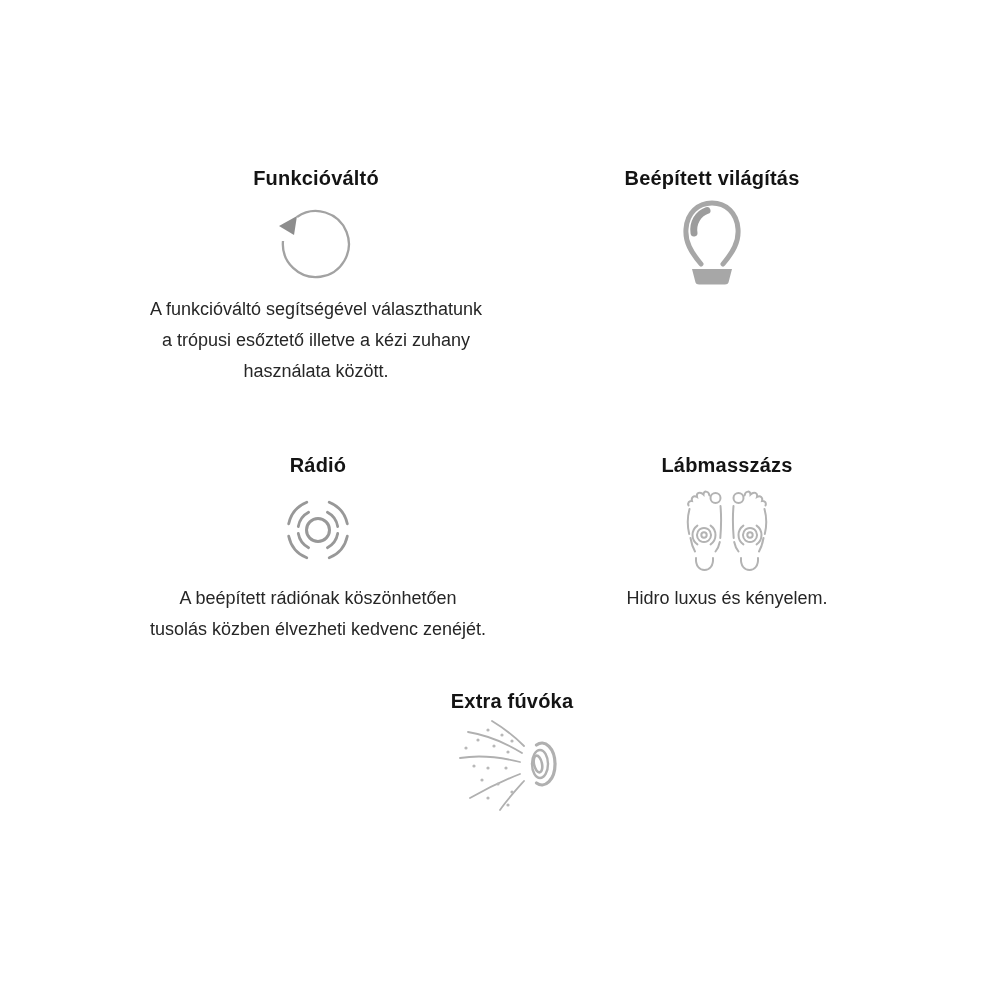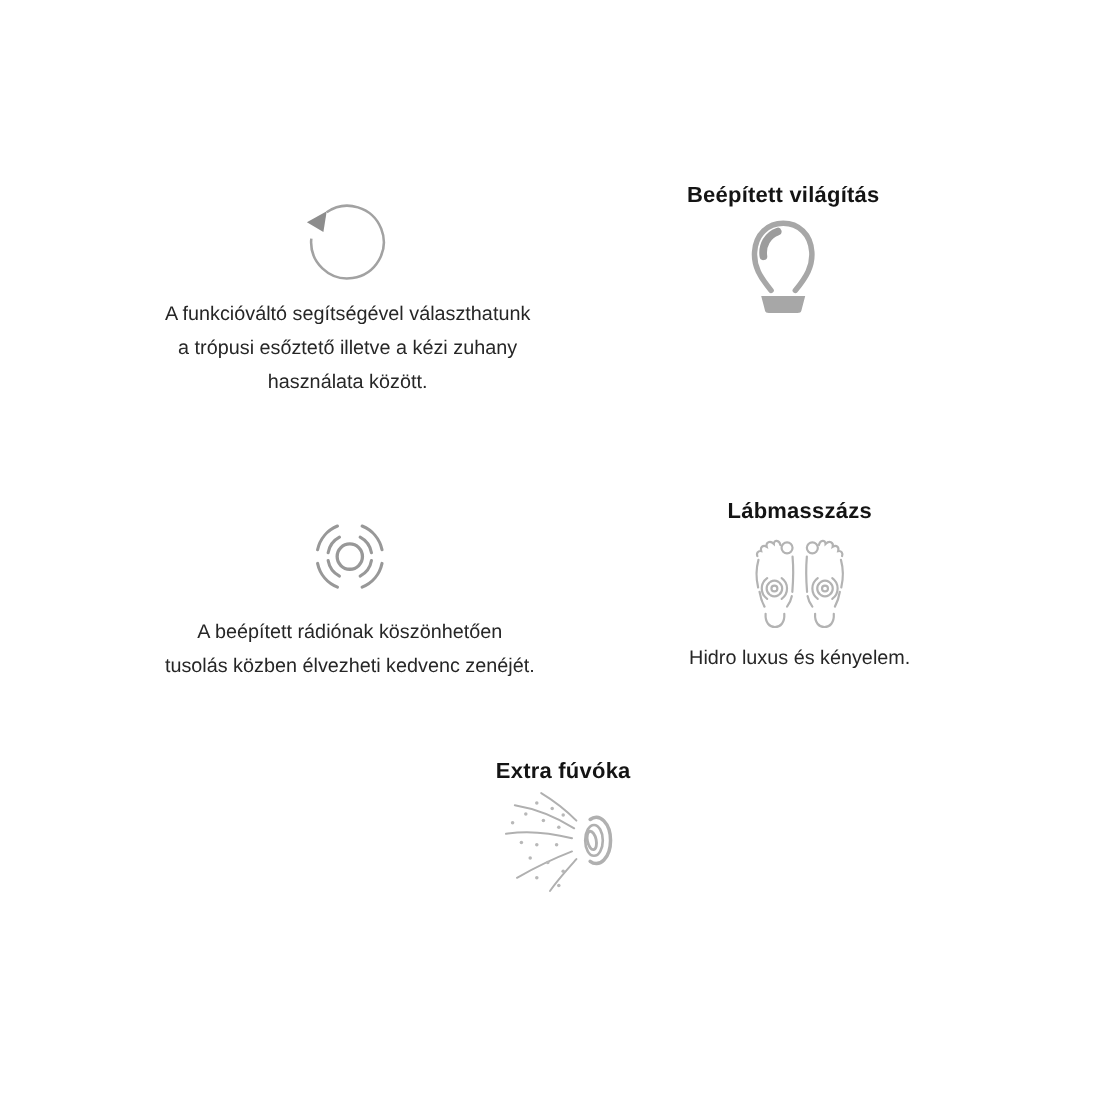--- a/index.html
+++ b/index.html
@@ -42,20 +42,21 @@
   #f2 { left: 497px; top: 166px; }
   #f3 { left: 103px; top: 453px; }
   #f4 { left: 512px; top: 453px; }
   #f5 { left: 297px; top: 689px; }
   svg { display: block; }
 </style>
 </head>
 <body>
 
 <section class="feature row1" id="f1">
+  <h2>Funkcióváltó</h2>
   <div class="icon-wrap">
     <svg width="76" height="76" viewBox="0 0 76 76">
       <path d="M 5 37 A 33 33 0 1 0 19 13" fill="none" stroke="#a2a2a2" stroke-width="2.3"></path>
       <polygon points="1,22 19,12 16,31" fill="#8d8d8d"></polygon>
     </svg>
   </div>
   <p>A funkcióváltó segítségével választhatunk
 a trópusi esőztető illetve a kézi zuhany
 használata között.</p>
 </section>
@@ -65,20 +66,21 @@
   <div class="icon-wrap">
     <svg width="70" height="88" viewBox="0 0 70 88">
       <path d="M 24 66 C 14 54 8 44 9 31 C 10 15 21 5 35 5 C 49 5 60 15 61 31 C 62 44 56 54 46 66" fill="none" stroke="#a7a7a7" stroke-width="5" stroke-linecap="round"></path>
       <path d="M 17 35 C 15.5 25 21 15.5 30 12.5" fill="none" stroke="#9c9c9c" stroke-width="7" stroke-linecap="round"></path>
       <path d="M 15 71 L 55 71 L 51.5 84.5 Q 51 86.5 48 86.5 L 22 86.5 Q 19 86.5 18.5 84.5 Z" fill="#a7a7a7"></path>
     </svg>
   </div>
 </section>
 
 <section class="feature row2" id="f3">
+  <h2>Rádió</h2>
   <div class="icon-wrap">
     <svg width="94" height="84" viewBox="0 0 94 84">
       <g fill="none" stroke="#989898" stroke-width="2.8" stroke-linecap="round">
         <circle cx="47" cy="42" r="11.5" stroke-width="3"></circle>
         <path d="M 37.6 24.3 A 20 20 0 0 0 27.3 38.5"></path>
         <path d="M 27.3 45.5 A 20 20 0 0 0 37.6 59.7"></path>
         <path d="M 56.4 24.3 A 20 20 0 0 1 66.7 38.5"></path>
         <path d="M 66.7 45.5 A 20 20 0 0 1 56.4 59.7"></path>
         <path d="M 35.8 14.2 A 30 30 0 0 0 17.7 35.8"></path>
         <path d="M 17.7 48.2 A 30 30 0 0 0 35.8 69.8"></path>

